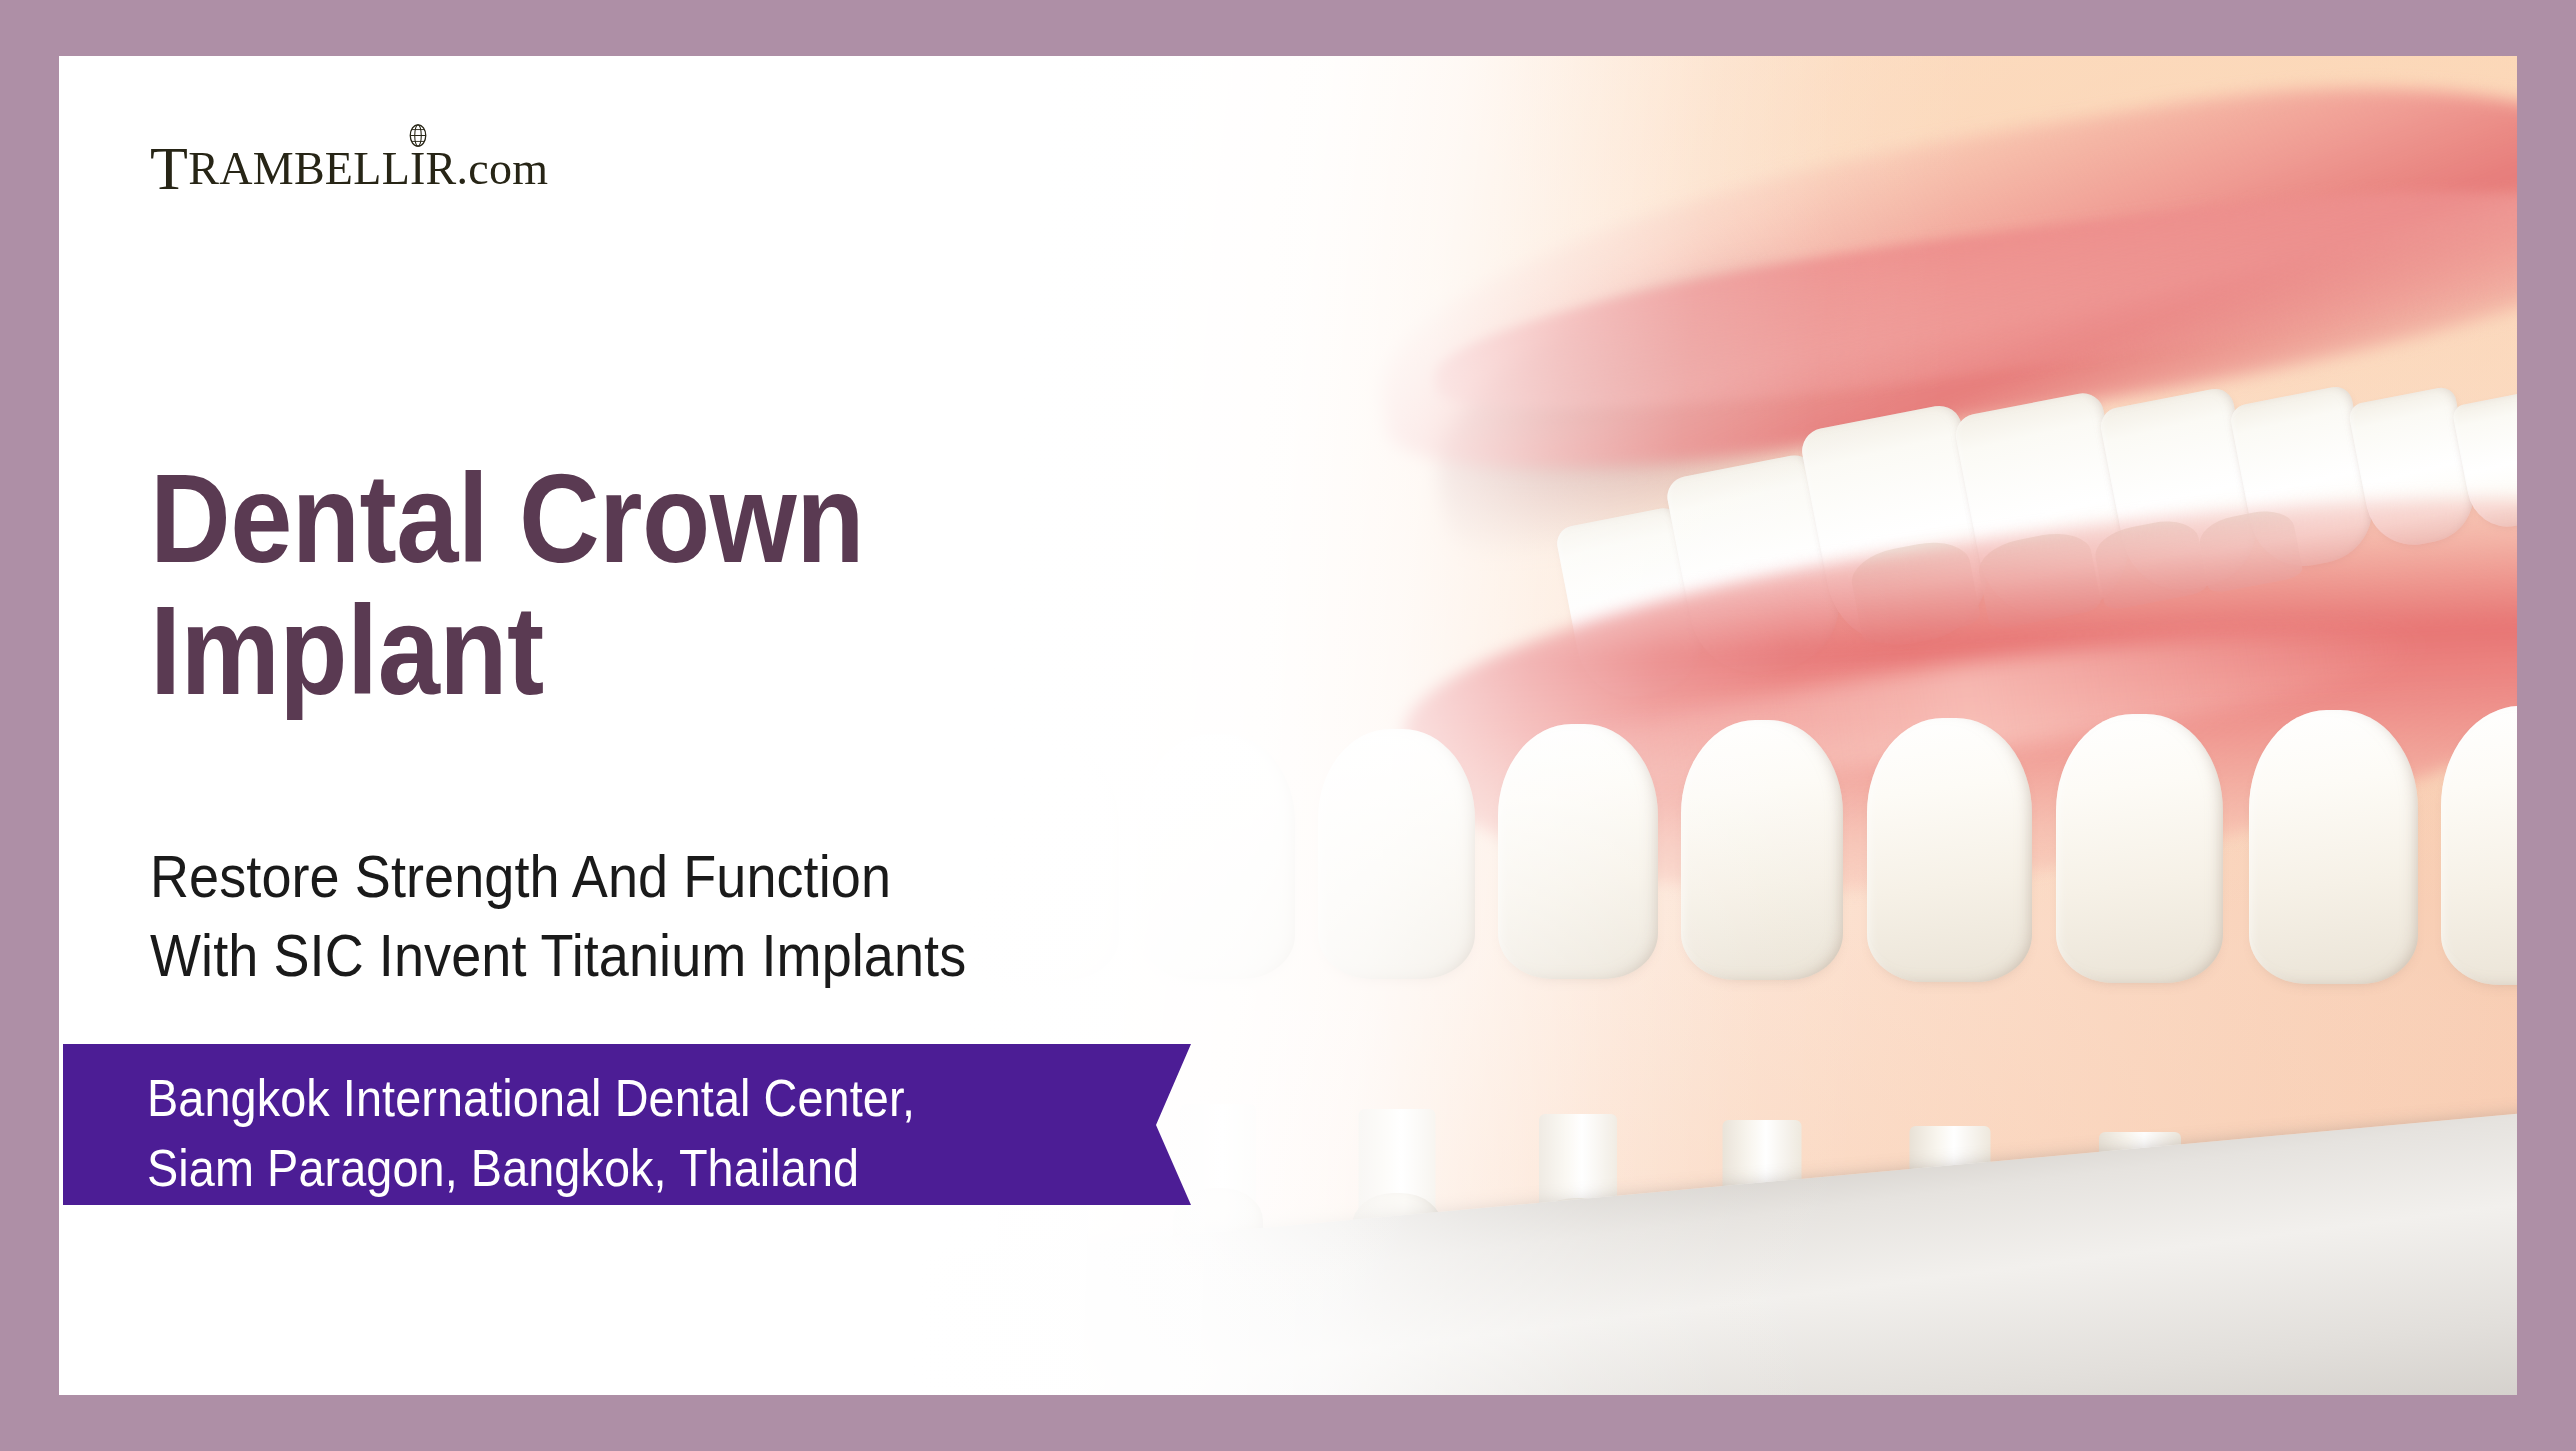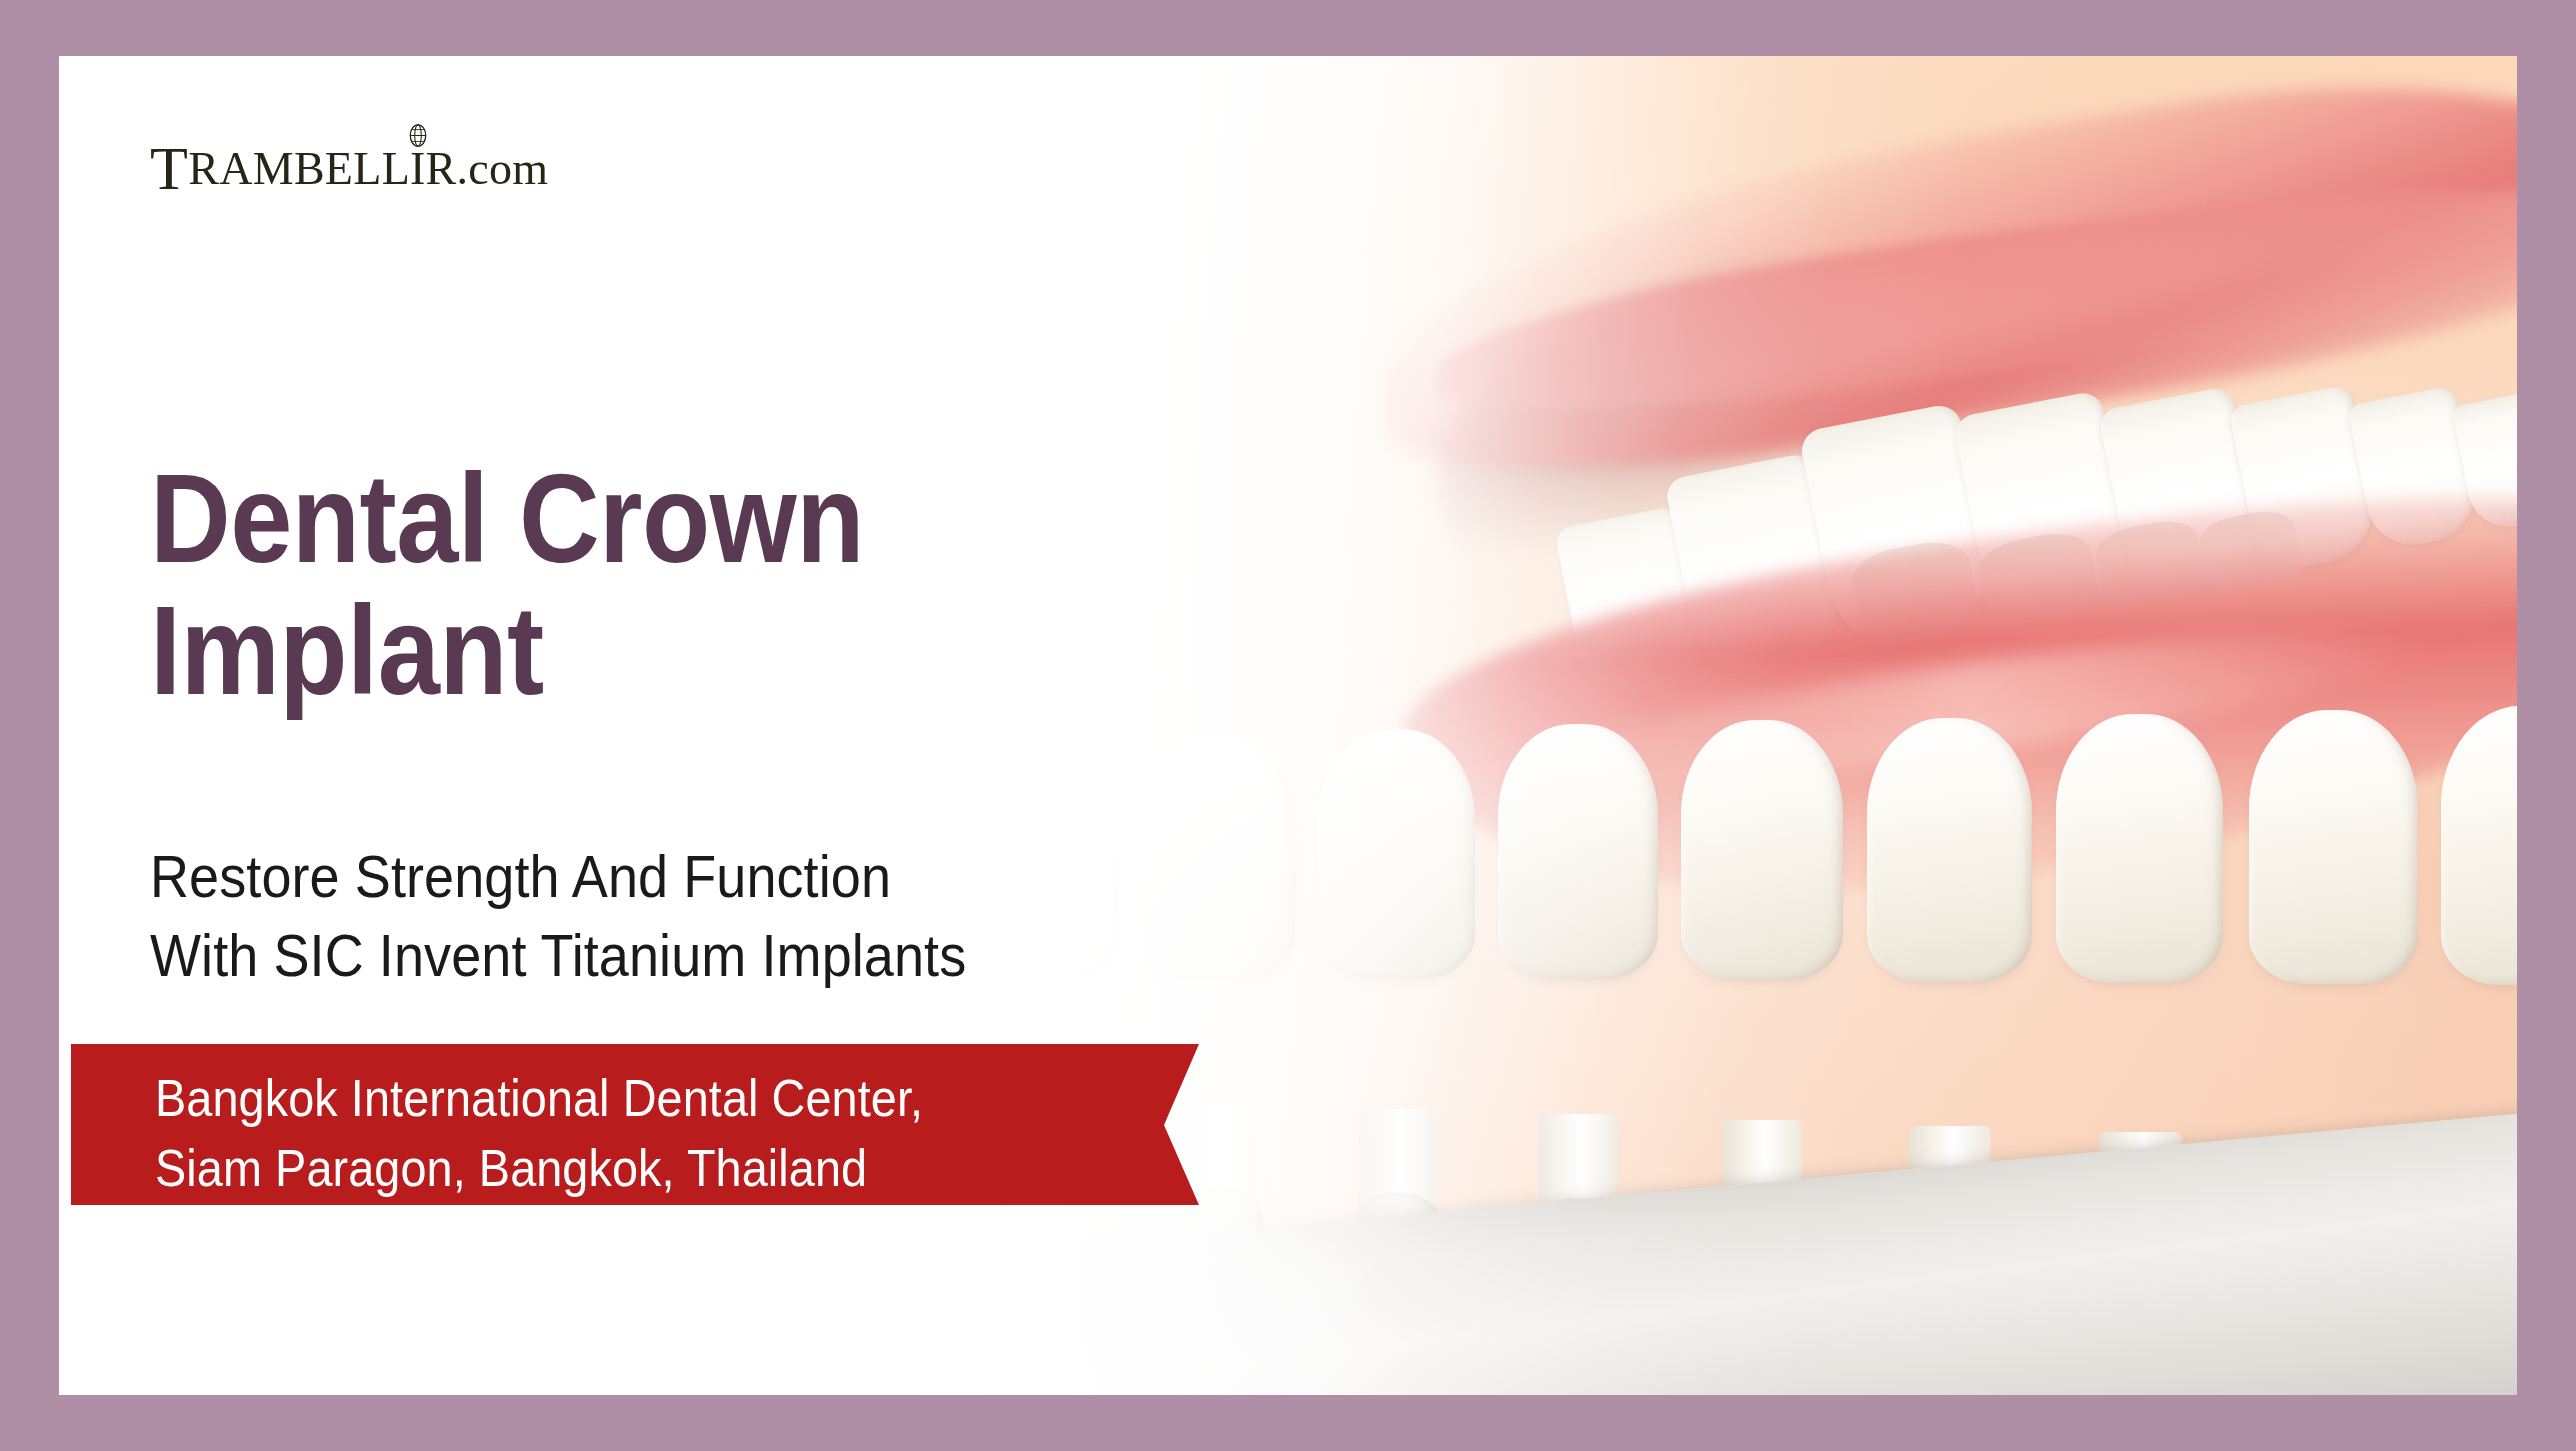--- a/index.html
+++ b/index.html
@@ -257,23 +257,23 @@
     line-height:1.32;
     letter-spacing:0.1px;
     transform:scaleX(.9);
     transform-origin:left top;
     white-space:pre-line;
   }
 
   
   #ribbon{
     position:absolute;
-    left:12px; top:988px;
+    left:4px; top:988px;
     width:1128px; height:161px;
-    background:#b91c1c;
+    background:#4c1d95;
     clip-path:polygon(0 0, 100% 0, 100% 100%, 0 100%, 0 100%);
     -webkit-clip-path:polygon(0 0, 1128px 0, 1128px 161px, 0 161px);
   }
   #ribbon.notched{
     clip-path:polygon(0 0, 1128px 0, 1093px 81px, 1128px 161px, 0 161px);
   }
   #ribbon-text{
     position:absolute; left:84px; top:20.4px;
     color:#ffffff;
     font-family:"Liberation Sans Narrow","Liberation Sans", sans-serif;

